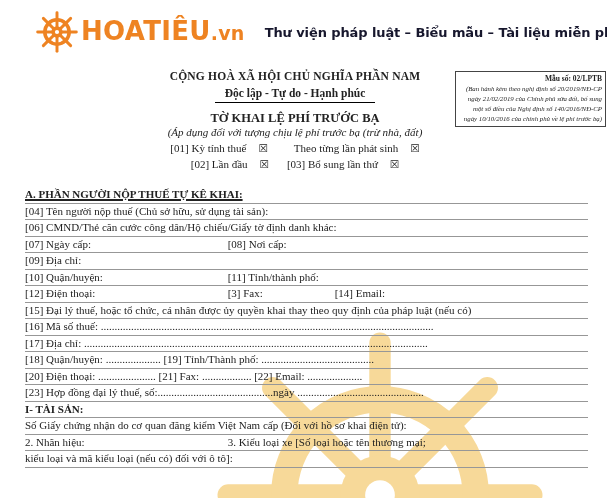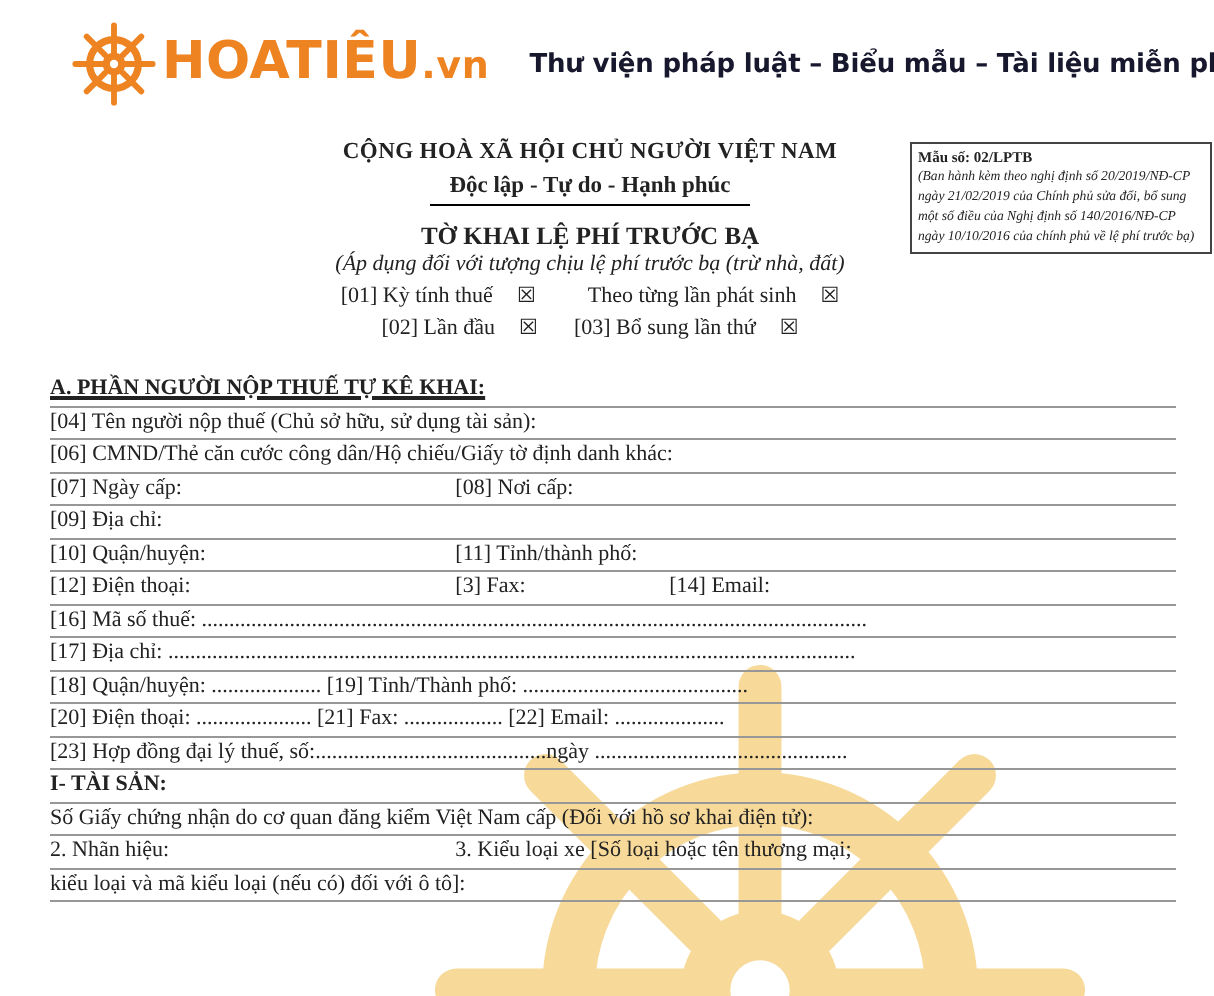--- a/index.html
+++ b/index.html
@@ -32,21 +32,21 @@
   .form-title { margin-top:8px; font-size:12.5px; font-weight:bold; line-height:15px; }
   .form-subtitle { font-size:11px; font-style:italic; line-height:13px; }
   .optrow { display:flex; justify-content:center; align-items:flex-start;
     font-size:11px; line-height:14px; margin-top:2px; }
   .optrow .cb { margin:0 0 0 12px; font-family:"DejaVu Sans",sans-serif; font-size:10.5px; }
   .optrow .sep { width:26px; }
   .optrow .sep2 { width:18px; }
 
   
   .m-box { position:absolute; top:71px; left:455px; width:143px; z-index:1;
-    border:1px solid #444; padding:2px 3px 3px; text-align:left; background:#fff; }
+    border:1px solid #444; padding:2px 3px 3px; text-align:right; background:#fff; }
   .m-box-title { font-size:7.5px; font-weight:bold; line-height:10px; }
   .m-box-note { font-size:6.8px; font-style:italic; line-height:1.45; color:#222; }
 
   
   .form-table { position:absolute; top:187px; left:25px; width:563px; z-index:1; }
   .frow { position:relative; height:15.5px; border-bottom:1px solid #979797;
     font-size:11px; line-height:15px; white-space:nowrap; overflow:visible; }
   .frow .seg { position:relative; }
   .frow .seg1 { position:absolute; left:36%; top:0; }
   .frow .seg2 { position:absolute; left:55%; top:0; }
@@ -95,21 +95,21 @@
           <circle cx="100" cy="100" r="27" fill="#EE8322" stroke="none"></circle>
           <circle cx="100" cy="100" r="10" fill="#ffffff" stroke="none"></circle>
         </g>
       </svg>
       <span class="logo-wordmark"><span>HOATIÊU</span><span class="logo-tld">.vn</span></span>
     </div>
     <div class="slogan">Thư viện pháp luật – Biểu mẫu – Tài liệu miễn phí</div>
   </div>
 
   <div class="title-wrap">
-    <div class="nat-title">CỘNG HOÀ XÃ HỘI CHỦ NGƯỜI VIỆT NAM</div>
+    <div class="nat-title">CỘNG HOÀ XÃ HỘI CHỦ NGHĨA PHẦN NAM</div>
     <div><span class="motto">Độc lập - Tự do - Hạnh phúc</span></div>
     <div class="form-title">TỜ KHAI LỆ PHÍ TRƯỚC BẠ</div>
     <div class="form-subtitle">(Áp dụng đối với tượng chịu lệ phí trước bạ (trừ nhà, đất)</div>
     <div class="optrow">
       <span>[01] Kỳ tính thuế</span>
       <span class="cb">☒</span>
       <span class="sep"></span>
       <span>Theo từng lần phát sinh</span>
       <span class="cb">☒</span>
     </div>
@@ -128,20 +128,21 @@
   </div>
 
   <div class="form-table">
       <div class="frow heading"><span class="seg seg0">A. PHẦN NGƯỜI NỘP THUẾ TỰ KÊ KHAI:</span></div>
       <div class="frow"><span class="seg seg0">[04] Tên người nộp thuế (Chủ sở hữu, sử dụng tài sản):</span></div>
       <div class="frow"><span class="seg seg0">[06] CMND/Thẻ căn cước công dân/Hộ chiếu/Giấy tờ định danh khác:</span></div>
       <div class="frow"><span class="seg seg0">[07] Ngày cấp:</span><span class="seg seg1">[08] Nơi cấp:</span></div>
       <div class="frow"><span class="seg seg0">[09] Địa chỉ:</span></div>
       <div class="frow"><span class="seg seg0">[10] Quận/huyện:</span><span class="seg seg1">[11] Tỉnh/thành phố:</span></div>
       <div class="frow"><span class="seg seg0">[12] Điện thoại:</span><span class="seg seg1">[3] Fax:</span><span class="seg seg2">[14] Email:</span></div>
+      <div class="frow"><span class="seg seg0">[15] Đại lý thuế, hoặc tổ chức, cá nhân được ủy quyền khai thay theo quy định của pháp luật (nếu có)</span></div>
       <div class="frow"><span class="seg seg0">[16] Mã số thuế: .........................................................................................................................</span></div>
       <div class="frow"><span class="seg seg0">[17] Địa chỉ:  .............................................................................................................................</span></div>
       <div class="frow"><span class="seg seg0">[18] Quận/huyện: .................... [19] Tỉnh/Thành phố: .........................................</span></div>
       <div class="frow"><span class="seg seg0">[20] Điện thoại: ..................... [21] Fax: .................. [22] Email: ....................</span></div>
       <div class="frow"><span class="seg seg0">[23] Hợp đồng đại lý thuế, số:..........................................ngày ..............................................</span></div>
       <div class="frow heading2"><span class="seg seg0">I- TÀI SẢN:</span></div>
       <div class="frow"><span class="seg seg0">Số Giấy chứng nhận do cơ quan đăng kiểm Việt Nam cấp (Đối với hồ sơ khai điện tử):</span></div>
       <div class="frow"><span class="seg seg0">2. Nhãn hiệu:</span><span class="seg seg1">3. Kiểu loại xe [Số loại hoặc tên thương mại;</span></div>
       <div class="frow"><span class="seg seg0">kiểu loại và mã kiểu loại (nếu có) đối với ô tô]:</span></div>
     </div>

